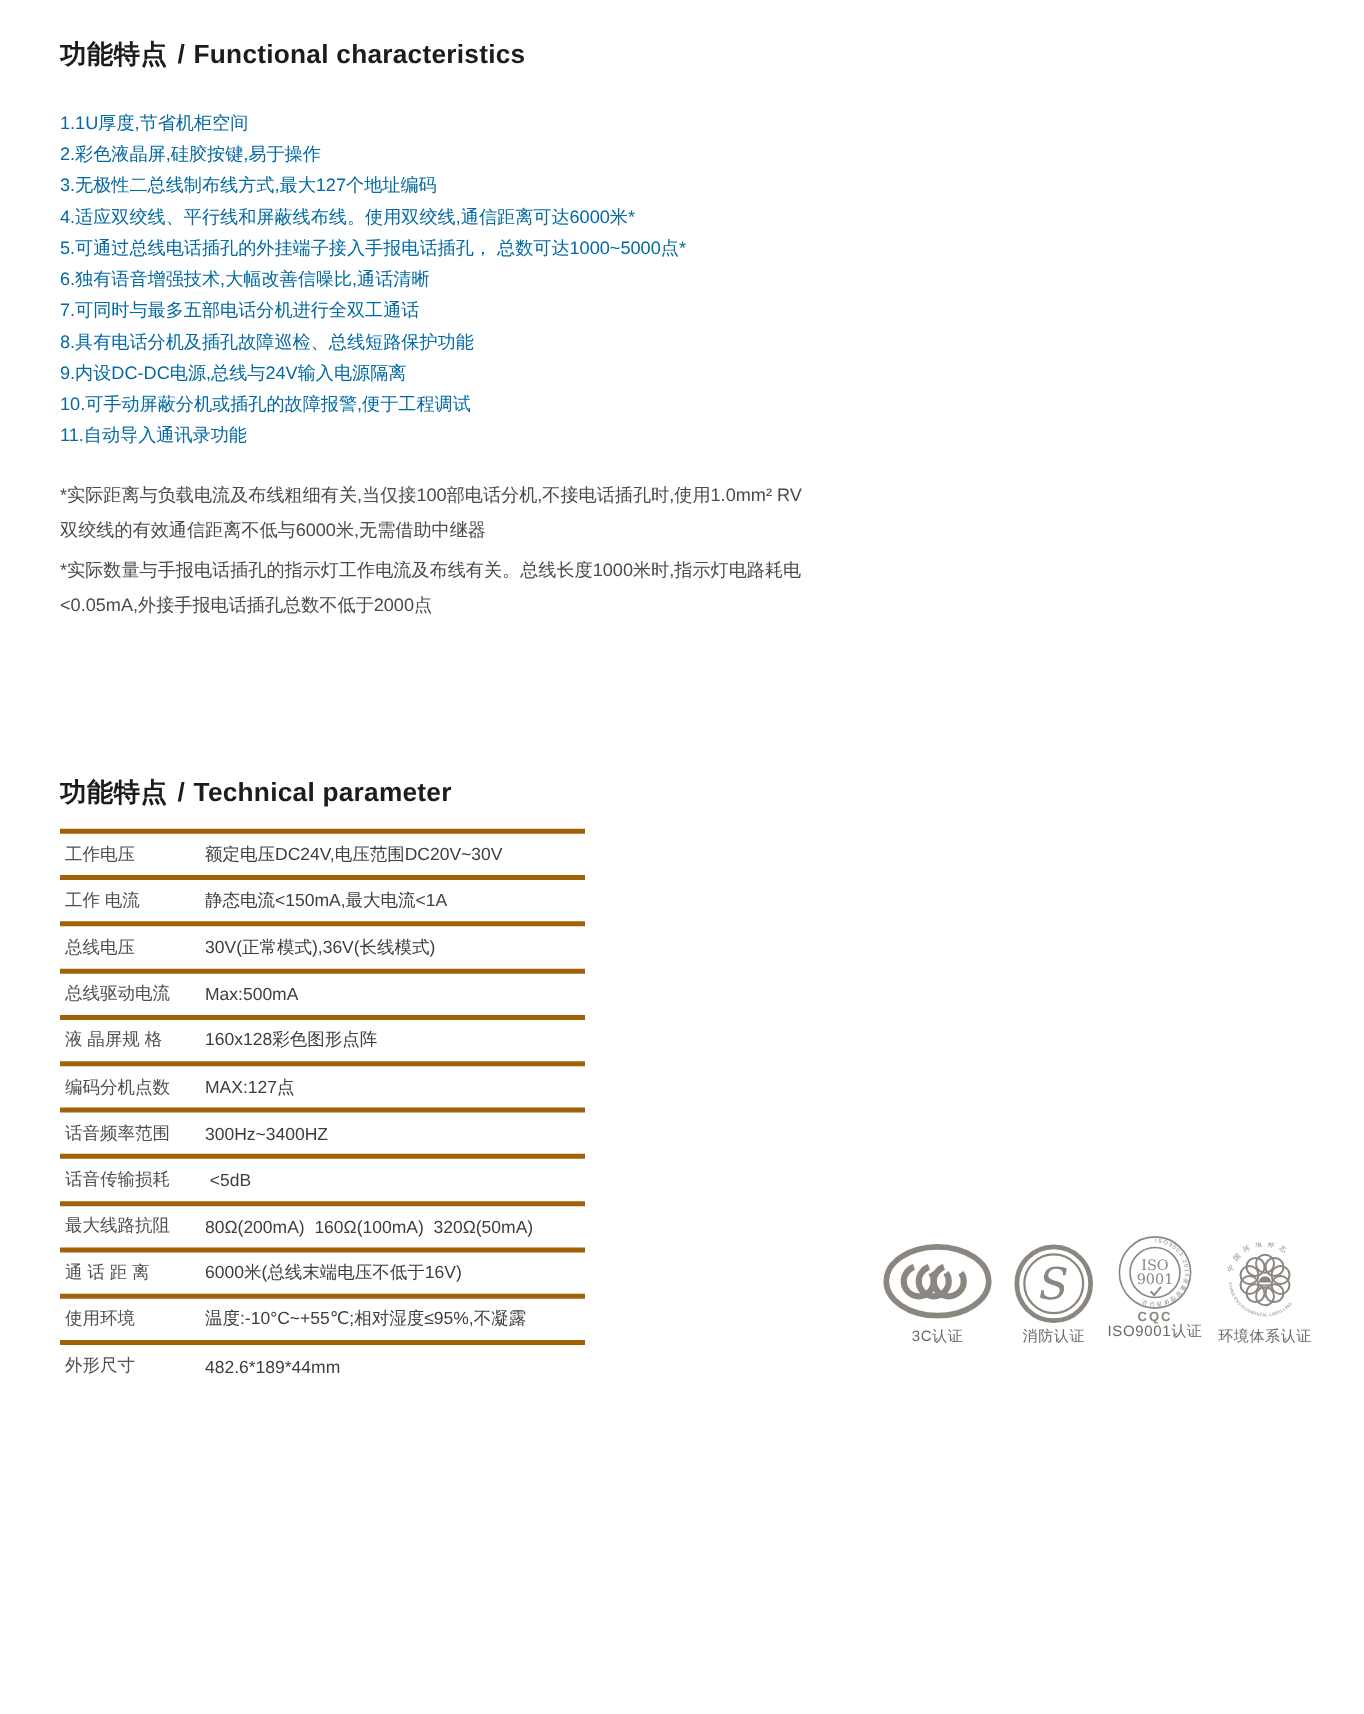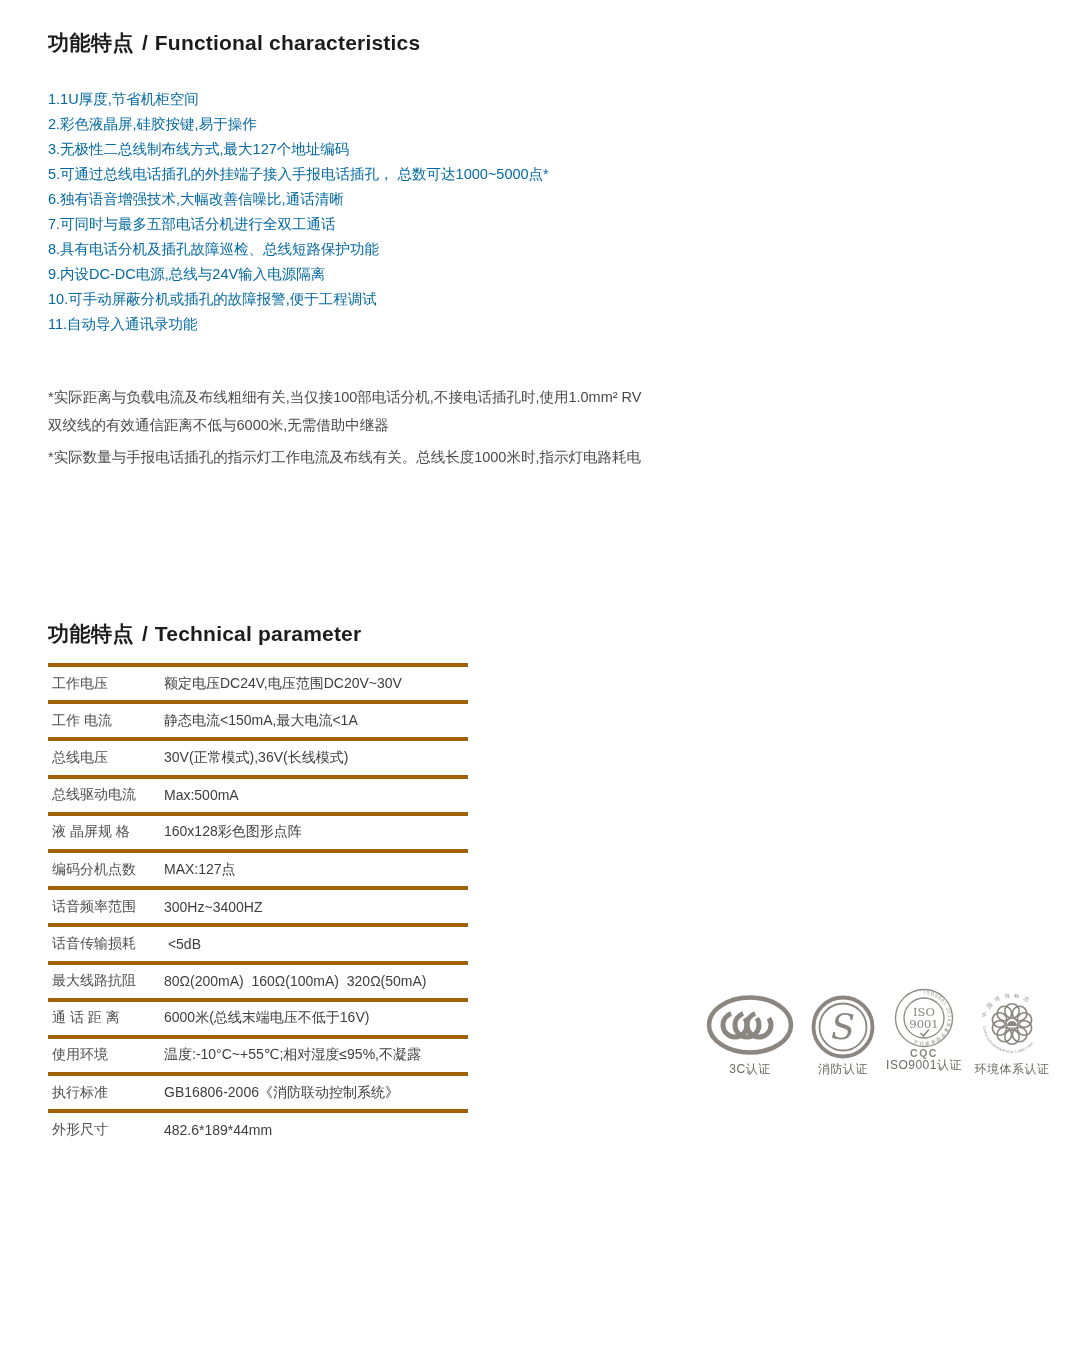--- a/index.html
+++ b/index.html
@@ -67,36 +67,38 @@
 <div class="page">
 
   <div class="sec-title" id="title-functional">
     <span class="zh">功能特点</span><span class="sep">/</span><span class="en">Functional characteristics</span>
   </div>
 
   <div class="features">
     <div class="feature-item">1.1U厚度,节省机柜空间</div>
     <div class="feature-item">2.彩色液晶屏,硅胶按键,易于操作</div>
     <div class="feature-item">3.无极性二总线制布线方式,最大127个地址编码</div>
+    <div class="feature-item">4.适应双绞线、平行线和屏蔽线布线。使用双绞线,通信距离可达6000米*</div>
     <div class="feature-item">5.可通过总线电话插孔的外挂端子接入手报电话插孔， 总数可达1000~5000点*</div>
     <div class="feature-item">6.独有语音增强技术,大幅改善信噪比,通话清晰</div>
     <div class="feature-item">7.可同时与最多五部电话分机进行全双工通话</div>
     <div class="feature-item">8.具有电话分机及插孔故障巡检、总线短路保护功能</div>
     <div class="feature-item">9.内设DC-DC电源,总线与24V输入电源隔离</div>
     <div class="feature-item">10.可手动屏蔽分机或插孔的故障报警,便于工程调试</div>
     <div class="feature-item">11.自动导入通讯录功能</div>
   </div>
 
   <div class="notes">
     <div class="note">
       <div class="note-line">*实际距离与负载电流及布线粗细有关,当仅接100部电话分机,不接电话插孔时,使用1.0mm² RV</div>
       <div class="note-line">双绞线的有效通信距离不低与6000米,无需借助中继器</div>
     </div>
     <div class="note">
       <div class="note-line">*实际数量与手报电话插孔的指示灯工作电流及布线有关。总线长度1000米时,指示灯电路耗电</div>
+      <div class="note-line">&lt;0.05mA,外接手报电话插孔总数不低于2000点</div>
     </div>
   </div>
 
   <div class="sec-title" id="title-technical">
     <span class="zh">功能特点</span><span class="sep">/</span><span class="en">Technical parameter</span>
   </div>
 
   <div class="spec-table">
     <div class="spec-row">
         <div class="spec-label">工作电压</div>
@@ -134,24 +136,20 @@
         <div class="spec-label">最大线路抗阻</div>
         <div class="spec-value">80Ω(200mA)  160Ω(100mA)  320Ω(50mA)</div>
       </div>
     <div class="spec-row">
         <div class="spec-label">通 话 距 离</div>
         <div class="spec-value">6000米(总线末端电压不低于16V)</div>
       </div>
     <div class="spec-row">
         <div class="spec-label">使用环境</div>
         <div class="spec-value">温度:-10°C~+55℃;相对湿度≤95%,不凝露</div>
-      </div>
-    <div class="spec-row">
-        <div class="spec-label">执行标准</div>
-        <div class="spec-value">GB16806-2006《消防联动控制系统》</div>
       </div>
     <div class="spec-row">
         <div class="spec-label">外形尺寸</div>
         <div class="spec-value">482.6*189*44mm</div>
       </div>
   </div>
 
   <div class="cert" id="cert-ccc">
     <div class="cert-icon">
       <svg width="88" height="60" viewBox="0 0 88 60">

